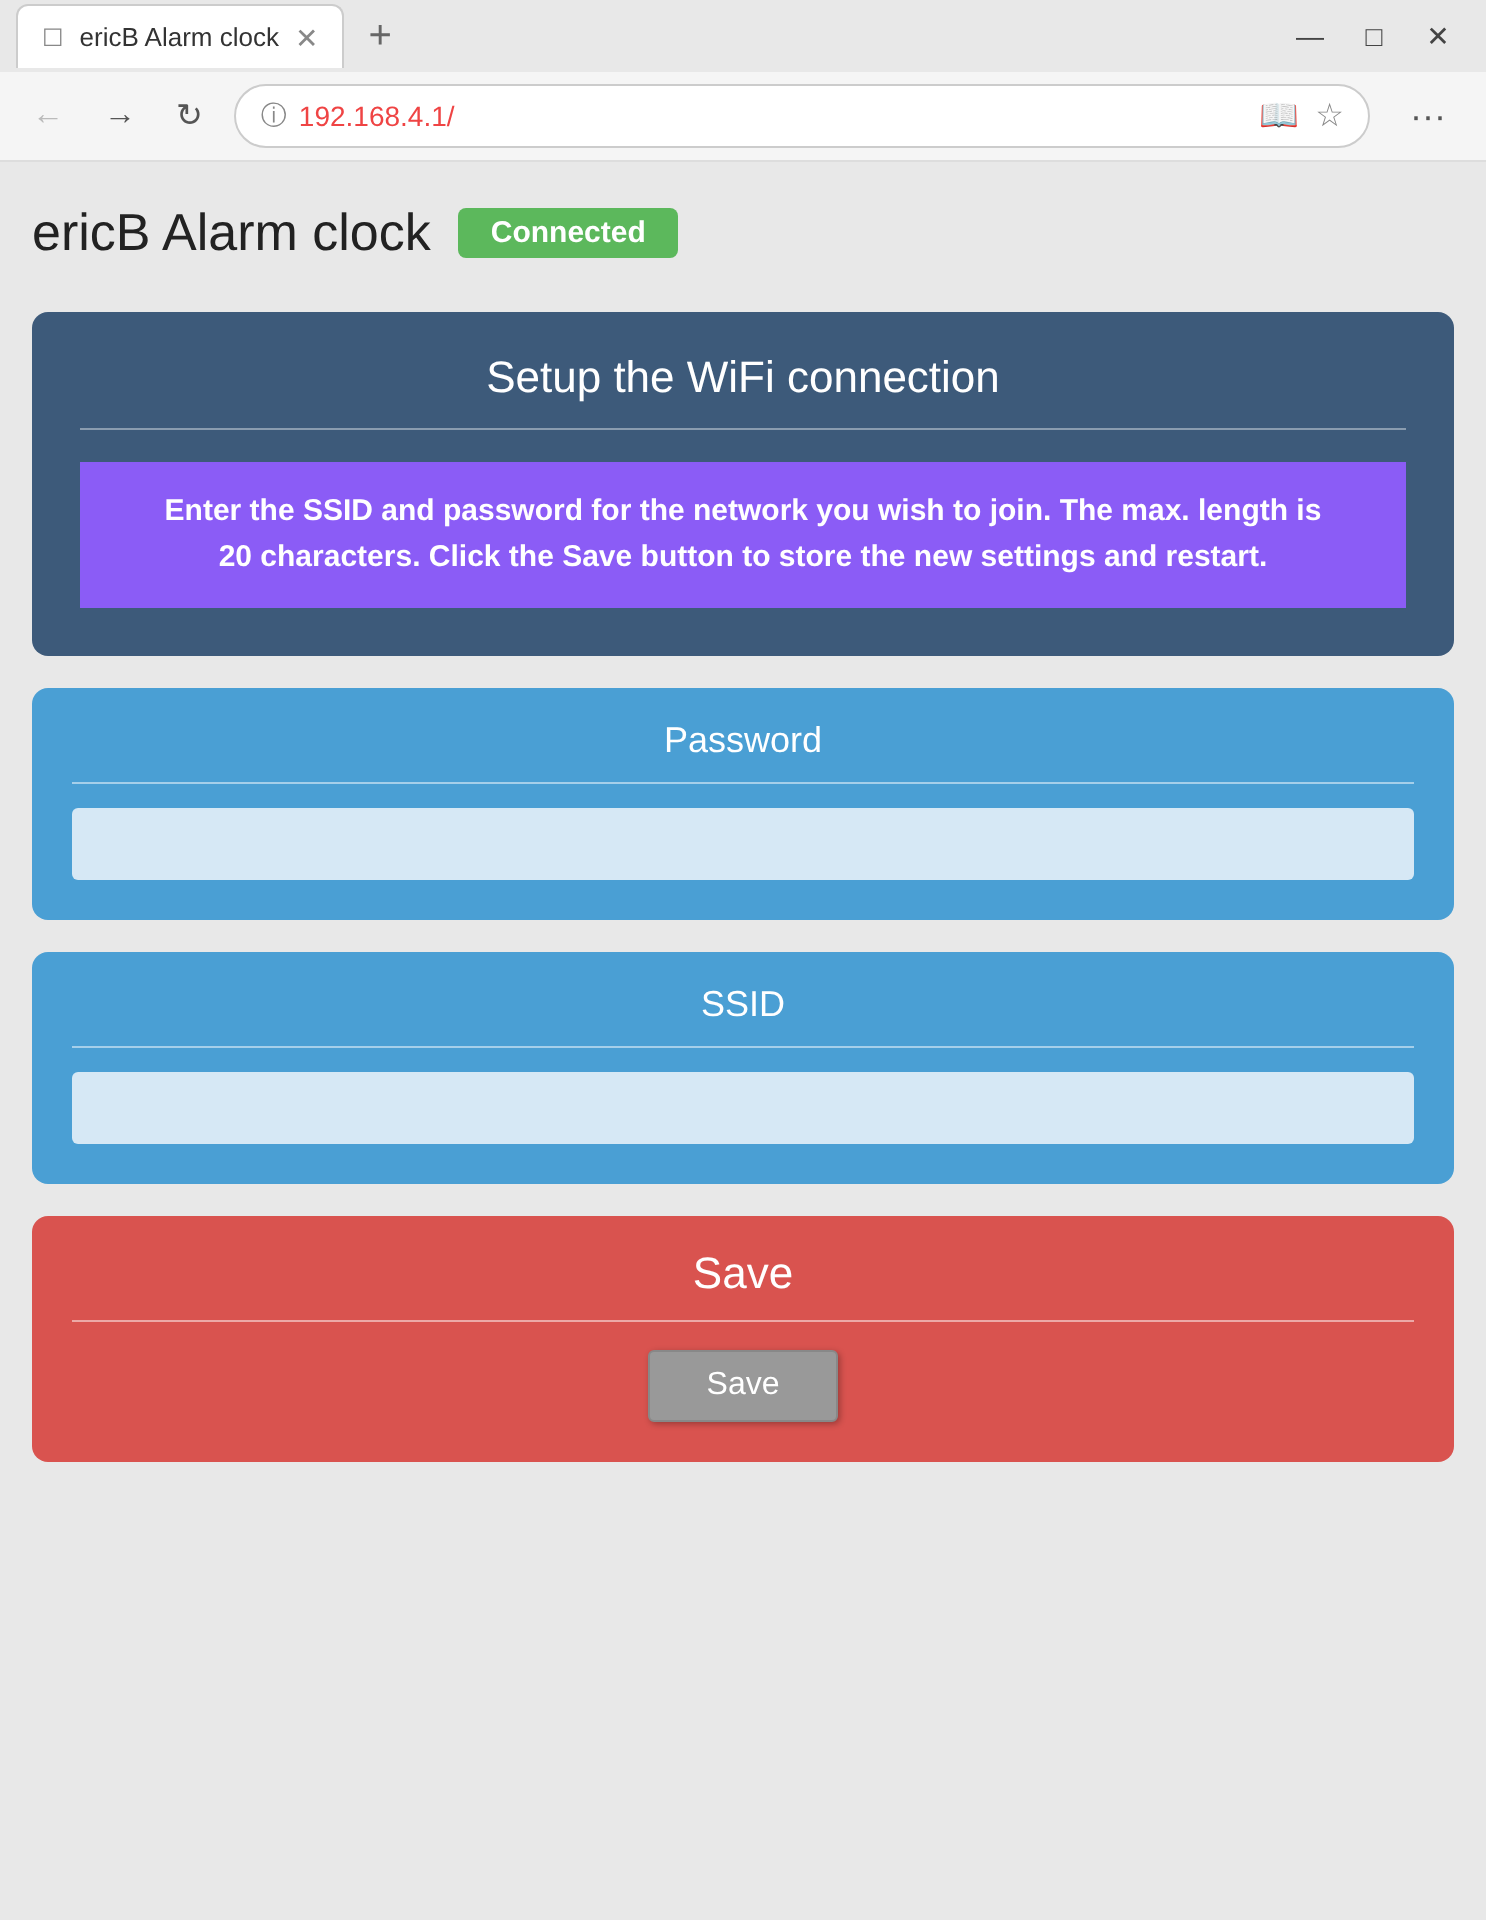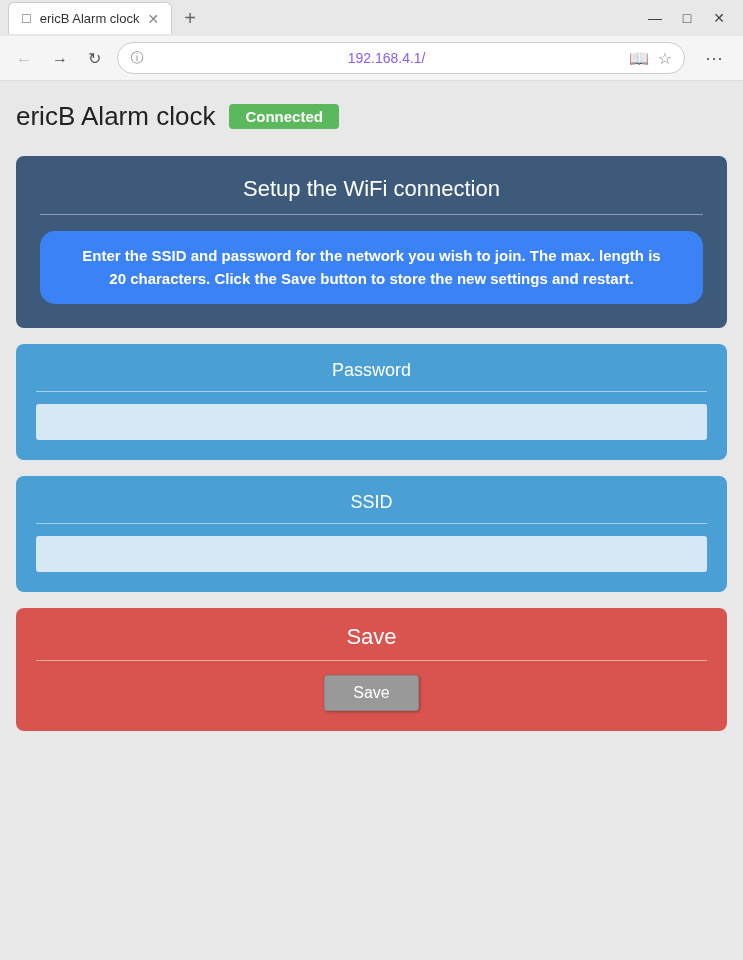--- a/index.html
+++ b/index.html
@@ -111,23 +111,22 @@
       gap: 6px;
     }
 
     .url-info-icon {
       color: #888;
       font-size: 13px;
     }
 
     .url-text {
       font-size: 14px;
-      color: #8b5cf6;
+      color: #ef4444;
       flex: 1;
-      text-align: center;
     }
 
     .url-right-icons {
       display: flex;
       gap: 8px;
       align-items: center;
     }
 
     .url-icon {
       color: #888;
@@ -188,22 +187,22 @@
       margin-bottom: 12px;
     }
 
     .wifi-divider {
       border: none;
       border-top: 1px solid rgba(255,255,255,0.4);
       margin-bottom: 16px;
     }
 
     .wifi-description {
-      background: #3b82f6;
-      border-radius: 15px;
+      background: #8b5cf6;
+      border-radius: 0;
       padding: 14px 37px;
       color: #fff;
       font-size: 15px;
       font-weight: 600;
       text-align: center;
       line-height: 1.5;
     }
 
     
     .field-card {

